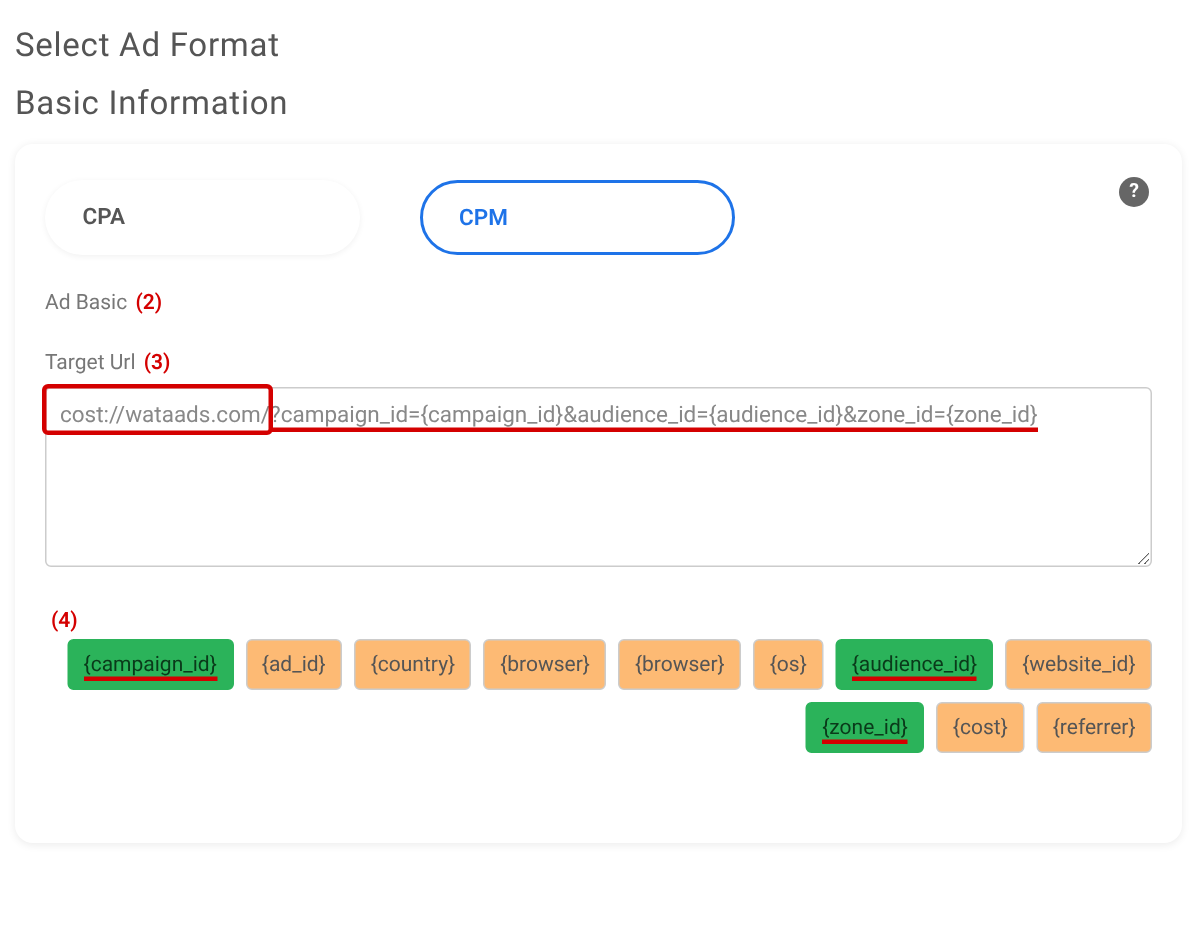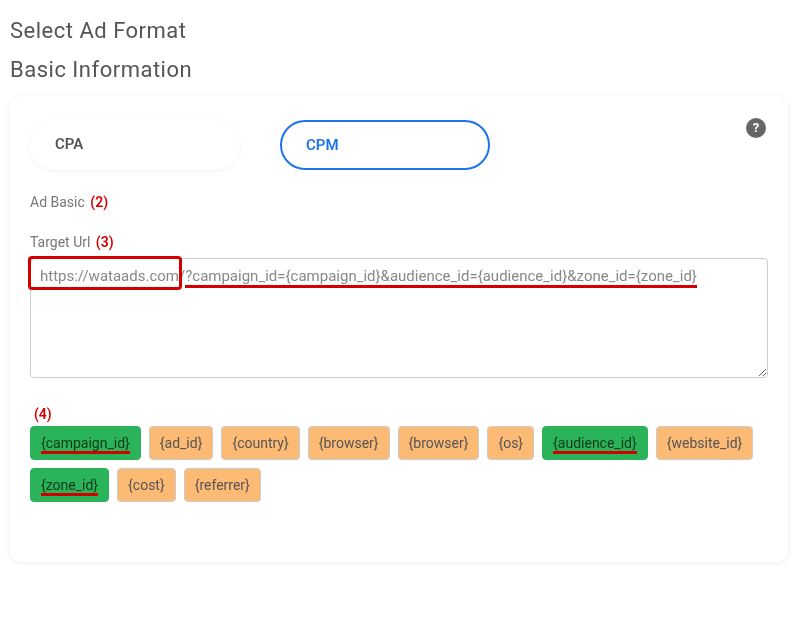--- a/index.html
+++ b/index.html
@@ -138,20 +138,21 @@
     height: 34px;
     border: 3px solid #d40000;
     border-radius: 4px;
     pointer-events: none;
   }
   .tags-row {
     display: flex;
     flex-wrap: wrap;
     gap: 8px;
     margin-top: 4px;
+    justify-content: flex-end;
   }
   .tag {
     border: 1px solid #ccc;
     border-radius: 4px;
     background: #fdba74;
     padding: 8px 10px;
     font-size: 14px;
     color: #555;
     cursor: pointer;
     position: relative;
@@ -191,21 +192,21 @@
   </div>
 
   <div class="field-wrap">
     <div class="label">
       <span>Target Url</span>
       <span class="ann">(3)</span>
     </div>
     <div class="input-row">
       <textarea class="url-input" style=""></textarea>
       <div class="url-overlay">
-        <span class="base">https://wataads.com/</span><span class="query">?campaign_id={campaign_id}&amp;audience_id={audience_id}&amp;zone_id={zone_id}</span>
+        <span class="base">cost://wataads.com/</span><span class="query">?campaign_id={campaign_id}&amp;audience_id={audience_id}&amp;zone_id={zone_id}</span>
       </div>
       <div class="url-box-high"></div>
     </div>
   </div>
 
   <div class="ann-float">(4)</div>
   <div class="tags-row" id="tags-row">
       <div class="tag sel"><span class="tag-text">{campaign_id}</span></div>
       <div class="tag">{ad_id}</div>
       <div class="tag">{country}</div>

